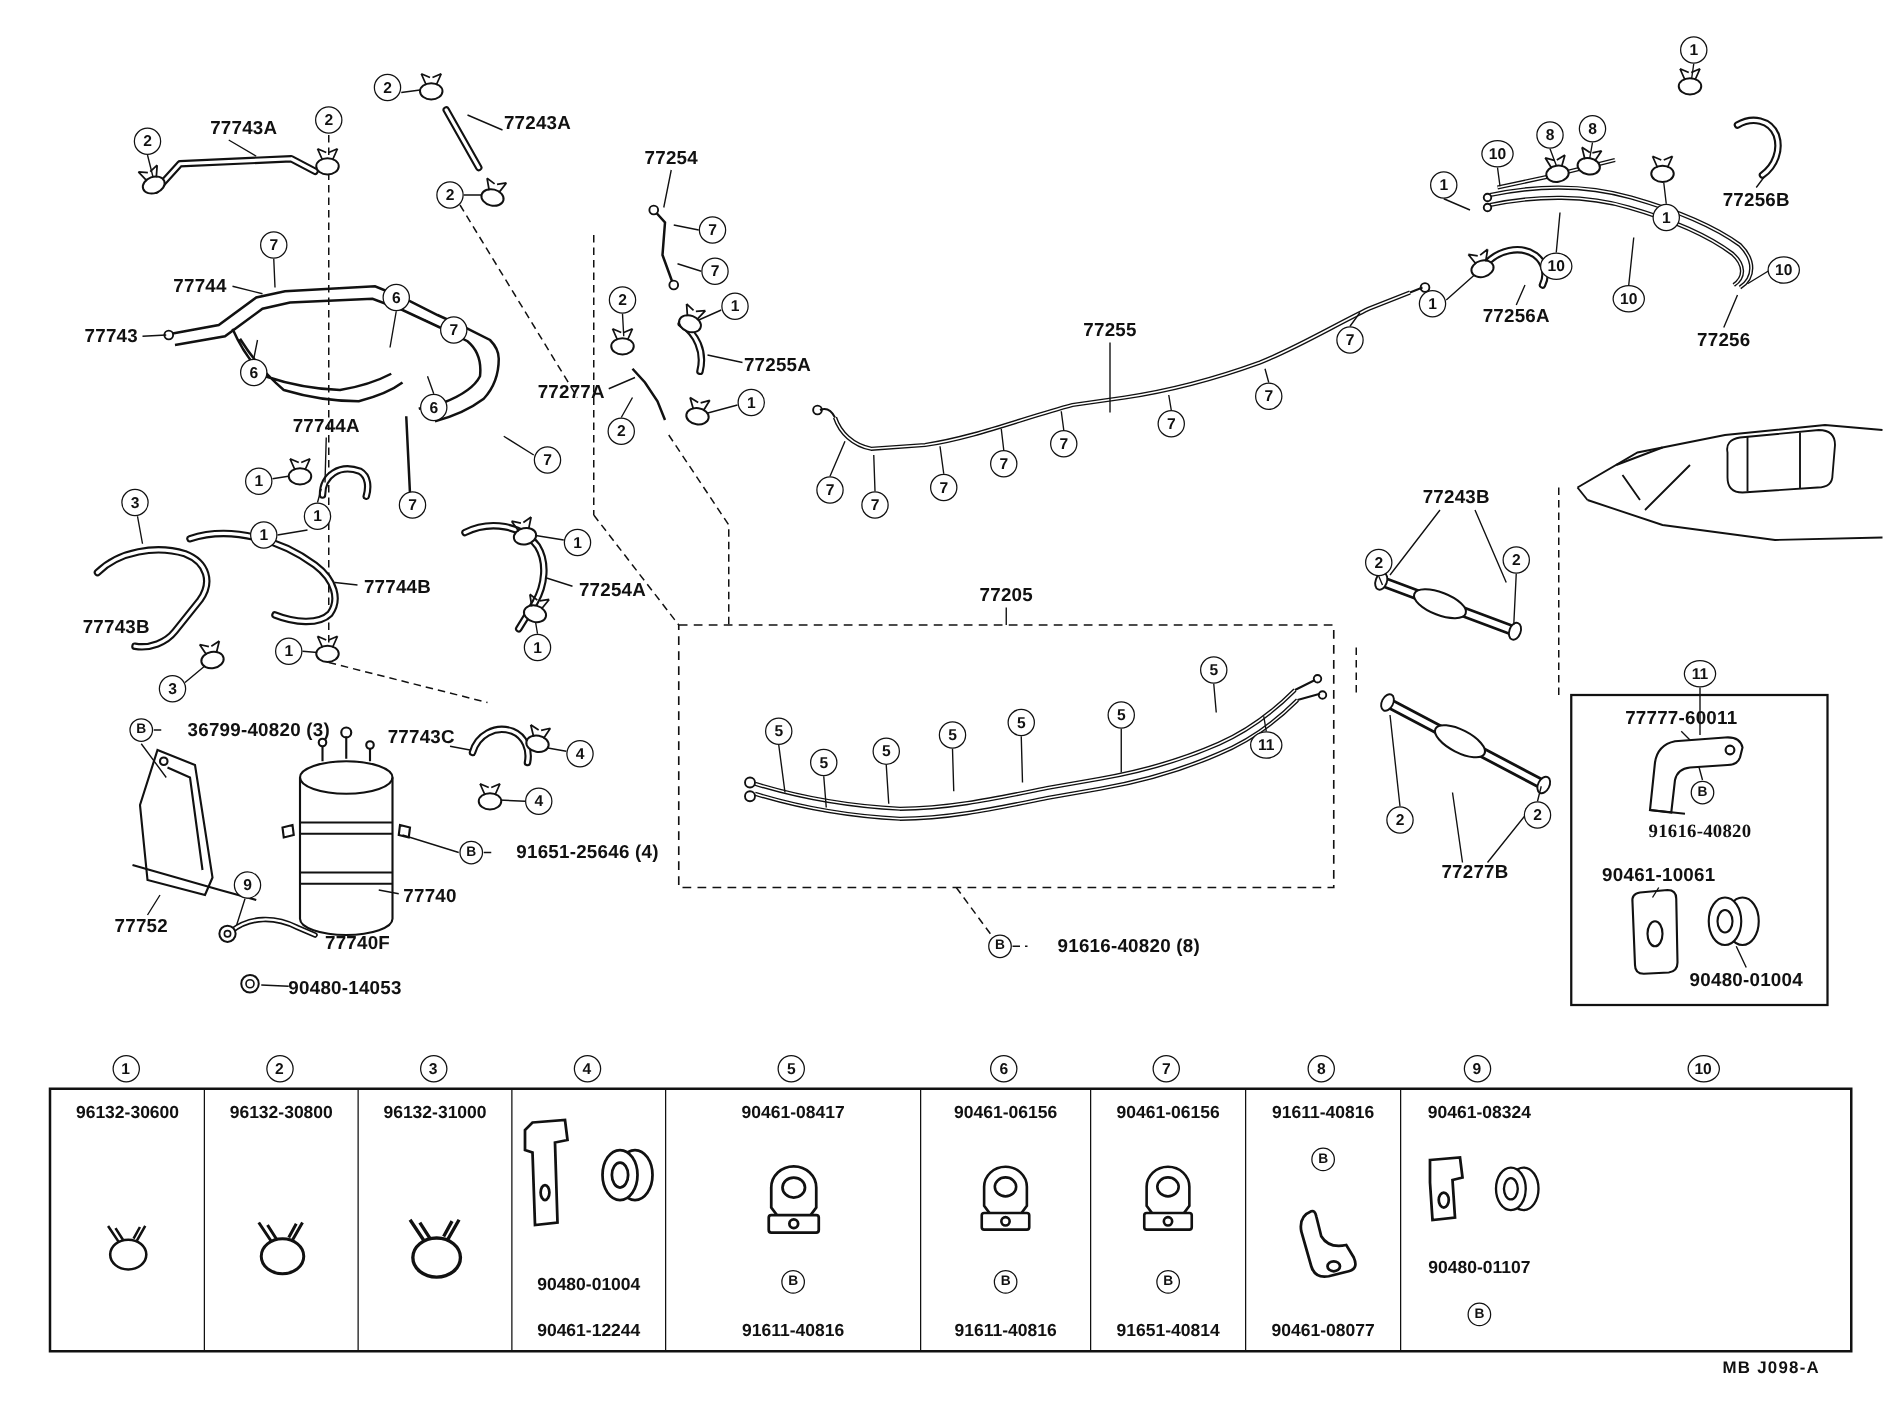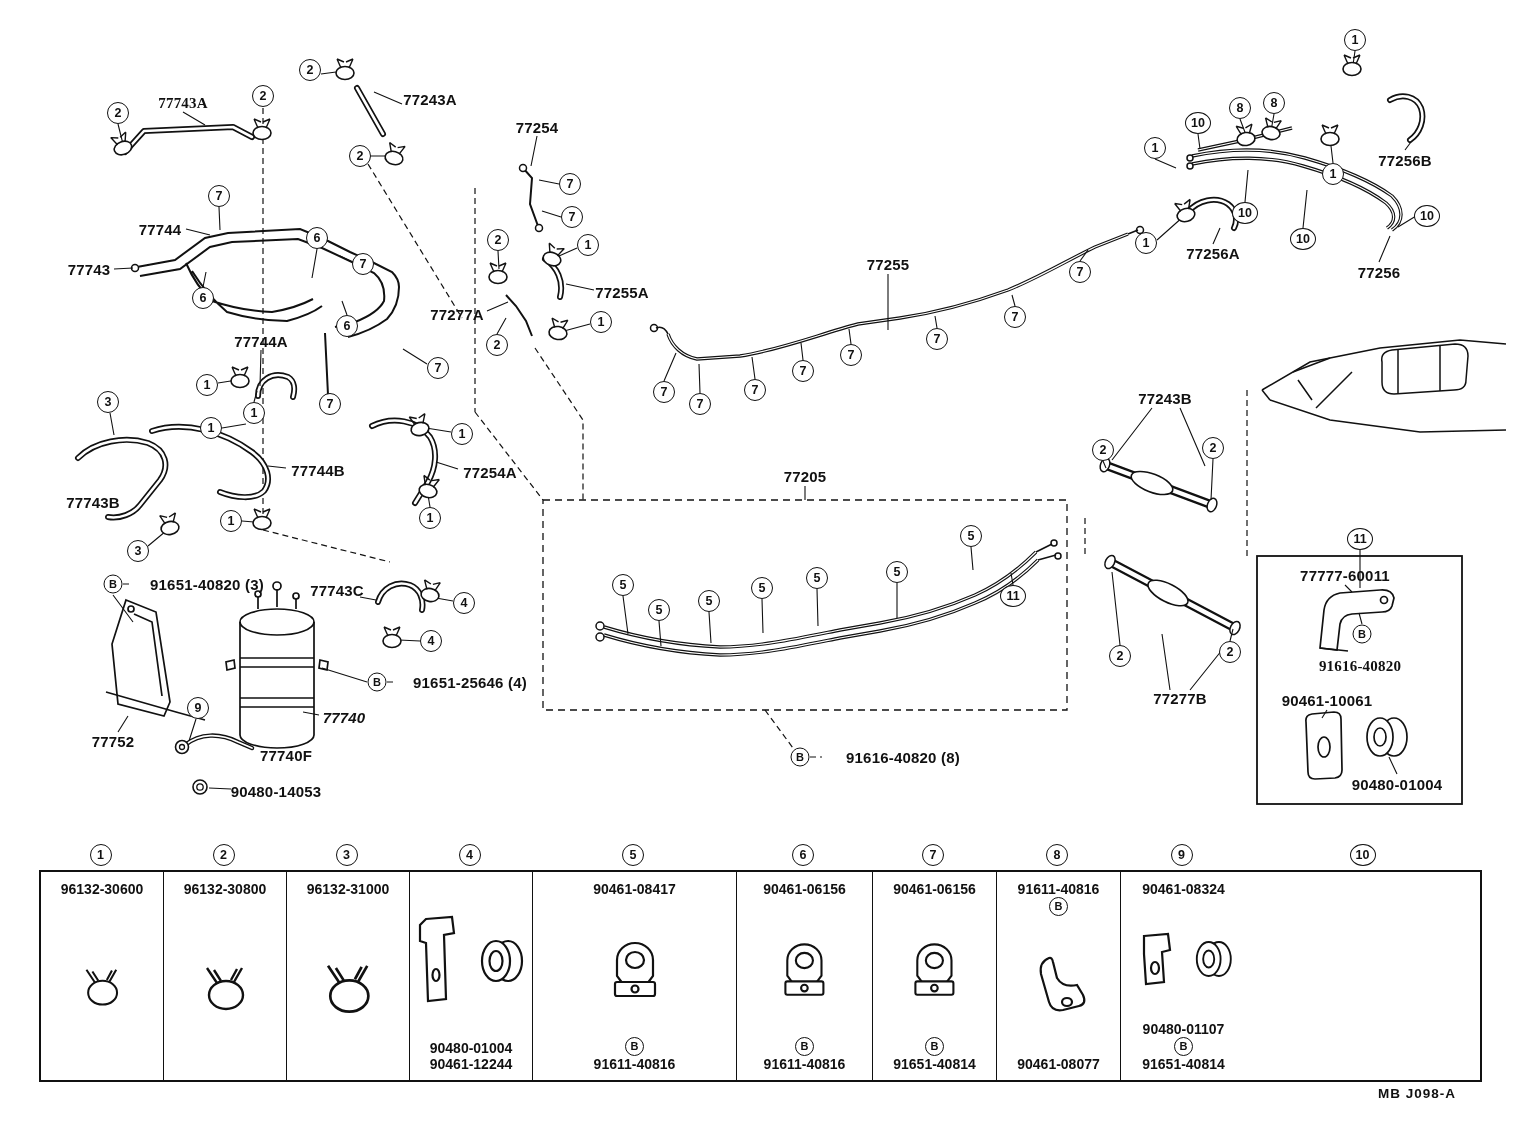--- a/index.html
+++ b/index.html
@@ -13,21 +13,21 @@
            width:22px;height:22px;border:1.7px solid #111;border-radius:50%;
            font-size:12.5px;font-weight:700;background:#fff;line-height:1}
   .callout.abs{position:absolute;transform:translate(-50%,-50%)}
   .callout.wide{width:26px}
   .callout.b{width:19px;height:19px;font-size:11px}
   .legend{position:absolute;left:39px;top:840px;width:1443px}
   .hrow,.grid{display:grid;grid-template-columns:123px 123px 123px 123px 204px 136px 124px 124px 125px 237px}
   .hcell{display:flex;justify-content:center;align-items:center;height:30px}
   .grid{border:2px solid #111;height:212px;background:#fff}
   .cell{border-right:1.8px solid #111;display:flex;flex-direction:column;align-items:center;
-        padding:9px 3px 8px 3px;gap:0;overflow:hidden}
+        padding:9px 3px 8px 3px;gap:21px;overflow:hidden}
   .cell:last-child{border-right:none}
   .lrow{display:flex;align-items:center;justify-content:center;gap:8px}
   .lrow.grow{flex:1}
   .pnum{font-size:14px;font-weight:700;white-space:nowrap}
   .licon svg{display:block}
   .footer-code{position:absolute;left:1378px;top:1086px;font-size:13.5px;font-weight:700;letter-spacing:1px}
 </style>
 </head>
 <body>
 
@@ -184,41 +184,41 @@
       <path d="M1320,648 L1348,651"></path>
       <path d="M1306,722 Q1305,715 1312,714 L1334,712 Q1341,712 1341,719 L1342,770 Q1342,777 1335,778 L1315,779 Q1308,779 1308,772 Z"></path>
       <ellipse cx="1324" cy="747" rx="6" ry="10"></ellipse>
       <ellipse cx="1394" cy="737" rx="13" ry="19"></ellipse>
       <ellipse cx="1380" cy="737" rx="13" ry="19" fill="#fff"></ellipse>
       <ellipse cx="1380" cy="737" rx="6" ry="9"></ellipse>
     </g>
   </svg>
 
   <div id="labels" style="position:absolute;inset:0">
-      <div class="plabel" style="left: 183px; top: 103px; font-family: Liberation Serif, serif;">77743A</div>
+      <div class="plabel" style="left: 195px; top: 103px;">77743A</div>
       <div class="plabel" style="left: 430px; top: 99px;">77243A</div>
       <div class="plabel" style="left: 537px; top: 127px;">77254</div>
       <div class="plabel" style="left: 160px; top: 229px;">77744</div>
       <div class="plabel" style="left: 89px; top: 269px;">77743</div>
       <div class="plabel" style="left: 622px; top: 292px;">77255A</div>
       <div class="plabel" style="left: 457px; top: 314px;">77277A</div>
       <div class="plabel" style="left: 261px; top: 341px;">77744A</div>
       <div class="plabel" style="left: 888px; top: 264px;">77255</div>
       <div class="plabel" style="left: 1405px; top: 160px;">77256B</div>
       <div class="plabel" style="left: 1213px; top: 253px;">77256A</div>
       <div class="plabel" style="left: 1379px; top: 272px;">77256</div>
       <div class="plabel" style="left: 1165px; top: 398px;">77243B</div>
       <div class="plabel" style="left: 318px; top: 470px;">77744B</div>
       <div class="plabel" style="left: 490px; top: 472px;">77254A</div>
       <div class="plabel" style="left: 93px; top: 502px;">77743B</div>
       <div class="plabel" style="left: 805px; top: 476px;">77205</div>
-      <div class="plabel" style="left: 207px; top: 584px;">91651-40820 (3)</div>
+      <div class="plabel" style="left: 207px; top: 584px;">36799-40820 (3)</div>
       <div class="plabel" style="left: 337px; top: 590px;">77743C</div>
       <div class="plabel" style="left: 470px; top: 682px;">91651-25646 (4)</div>
-      <div class="plabel" style="left: 344px; top: 717px; font-style: italic;">77740</div>
+      <div class="plabel" style="left: 344px; top: 717px;">77740</div>
       <div class="plabel" style="left: 113px; top: 741px;">77752</div>
       <div class="plabel" style="left: 258px; top: 755px; margin-left: 28px;">77740F</div>
       <div class="plabel" style="left: 276px; top: 791px;">90480-14053</div>
       <div class="plabel" style="left: 903px; top: 757px;">91616-40820 (8)</div>
       <div class="plabel" style="left: 1345px; top: 575px;">77777-60011</div>
       <div class="plabel" style="left: 1360px; top: 666px; font-family: Liberation Serif, serif;">91616-40820</div>
       <div class="plabel" style="left: 1327px; top: 700px;">90461-10061</div>
       <div class="plabel" style="left: 1397px; top: 784px;">90480-01004</div>
       <div class="plabel" style="left: 1180px; top: 698px;">77277B</div>
       <div class="callout abs" style="left: 118px; top: 113px;">2</div>

